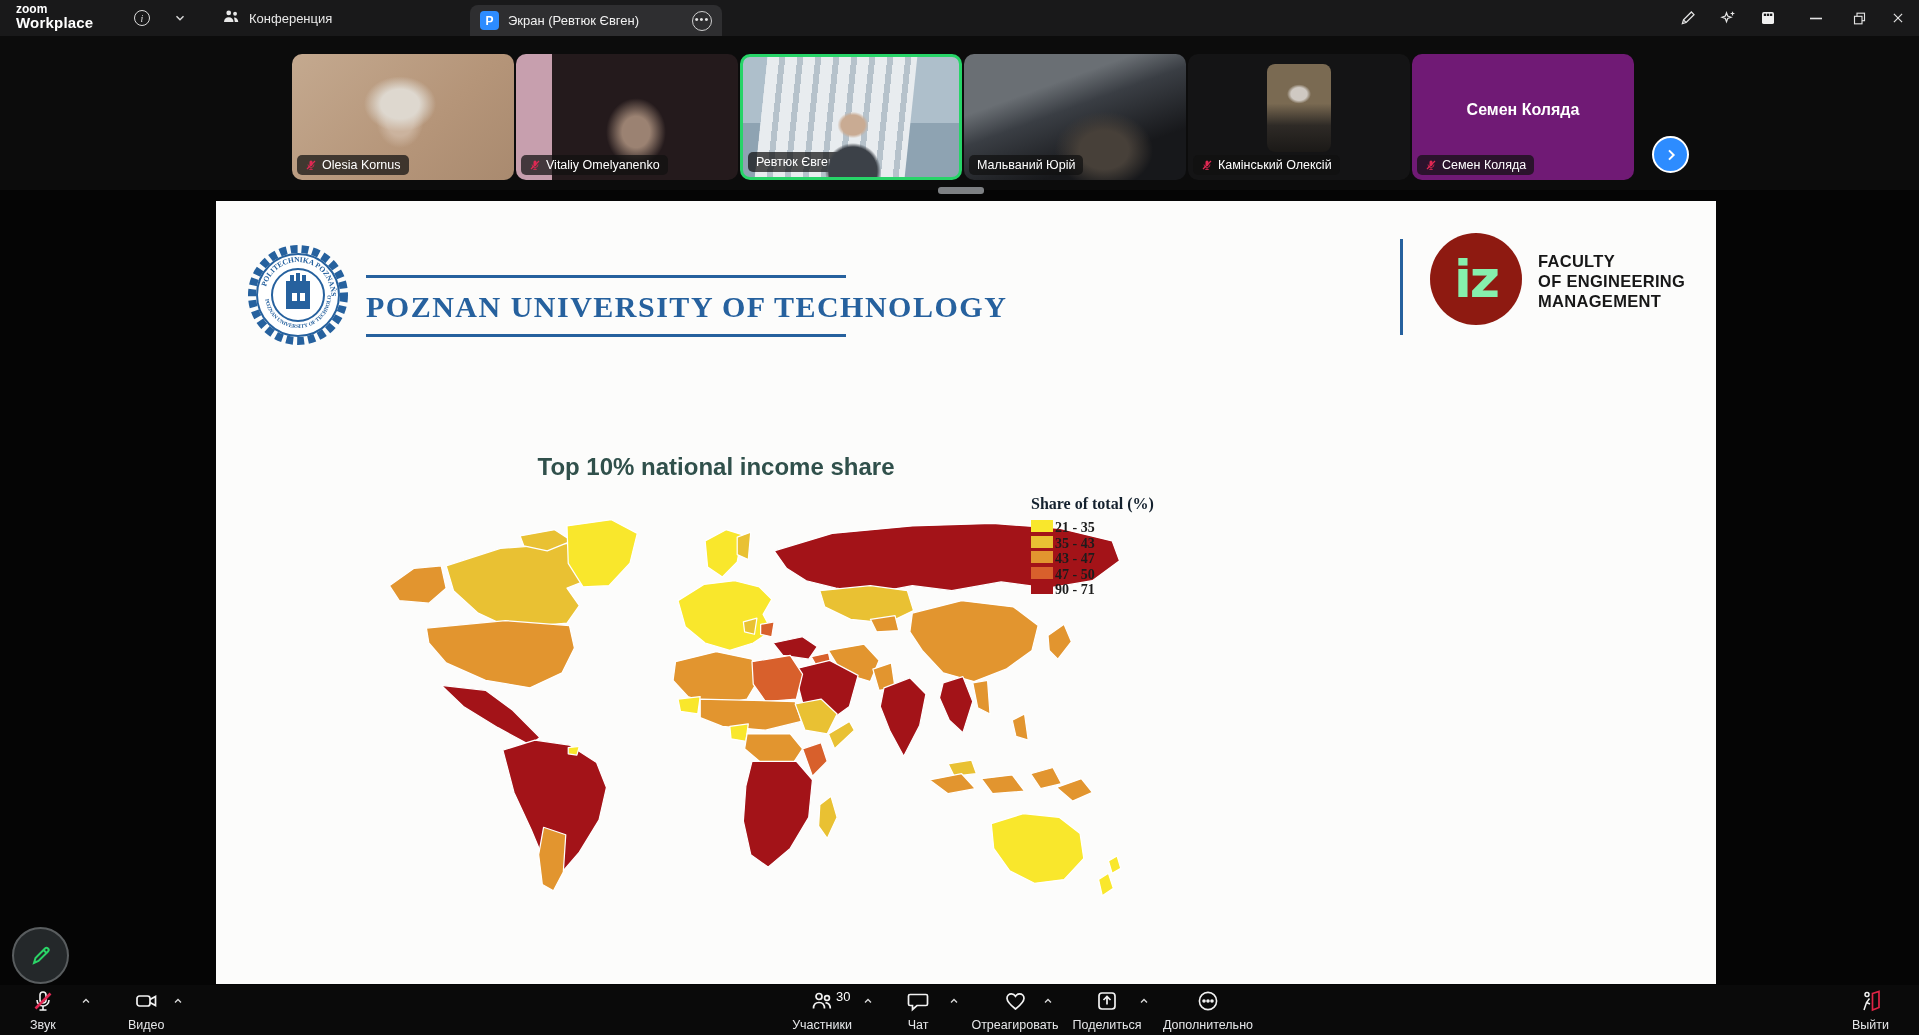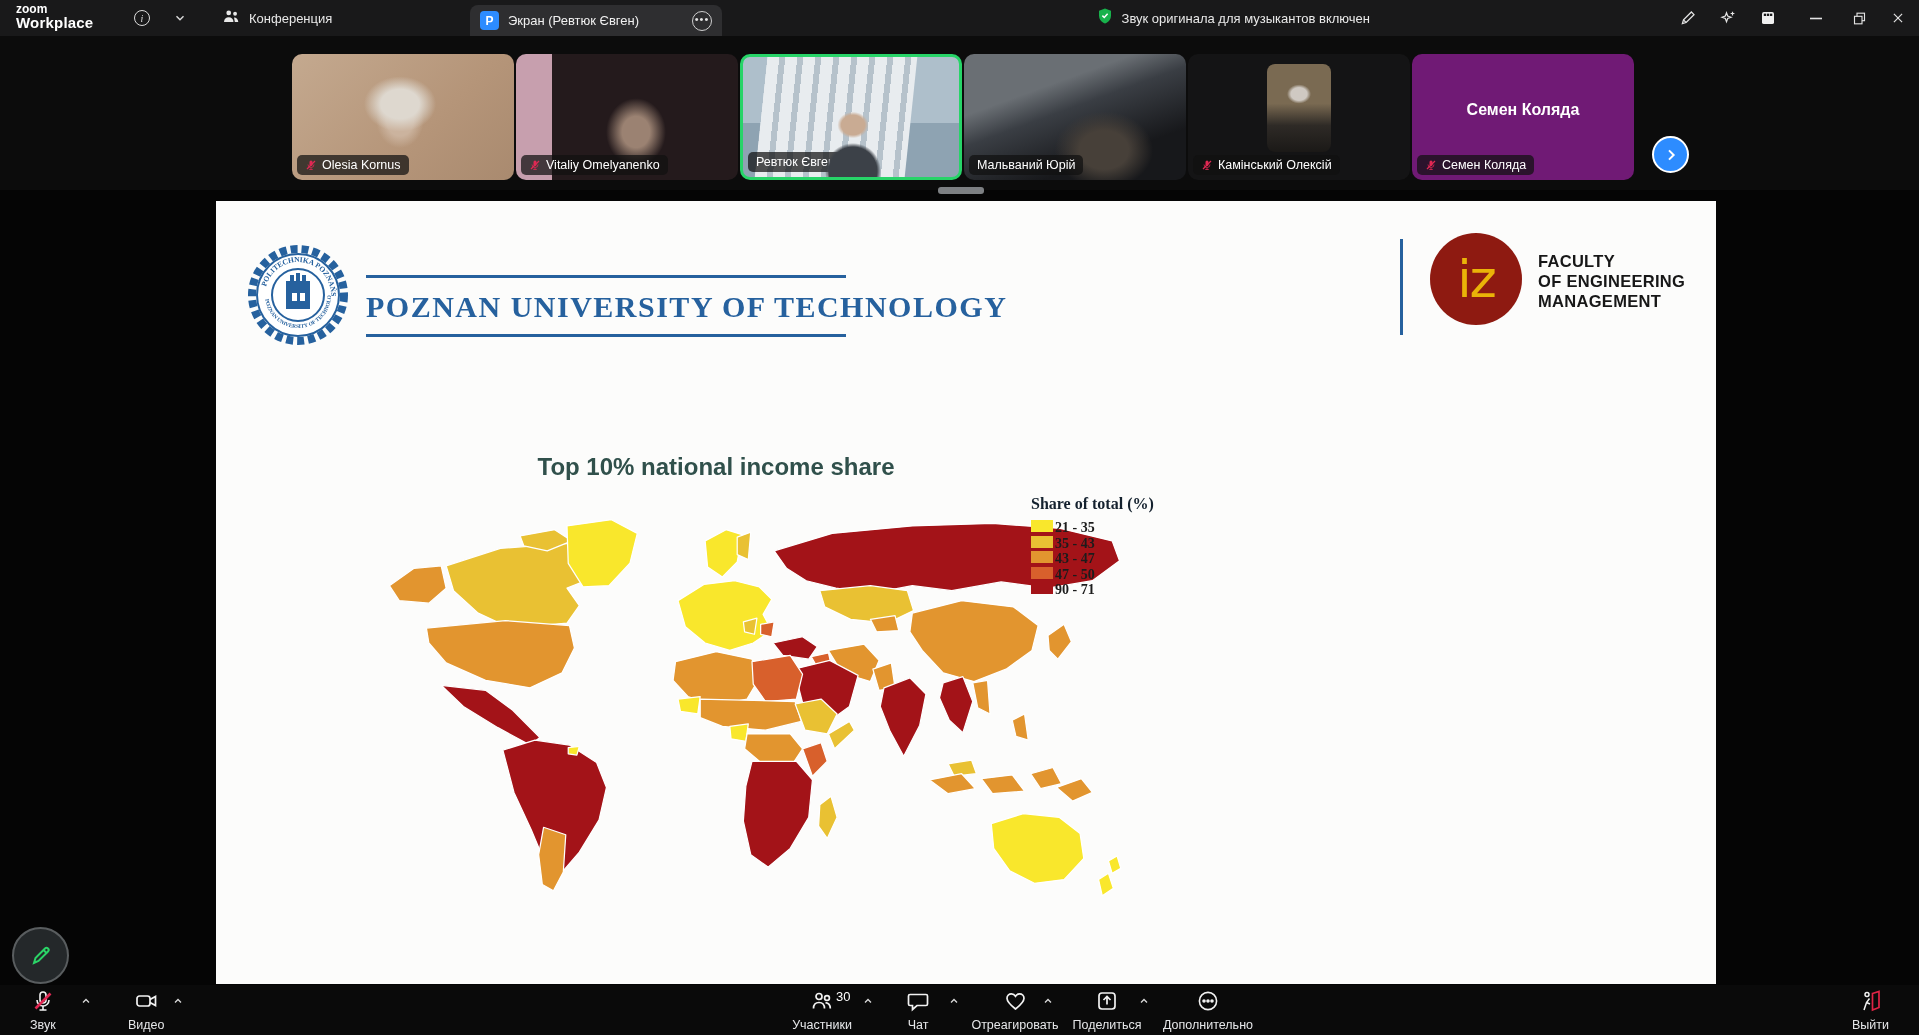--- a/index.html
+++ b/index.html
@@ -43,21 +43,21 @@
   
   .drag-handle { position:absolute; left:938px; top:187px; width:46px; height:7px; border-radius:3px; background:#7d8083; }
   .slide { position:absolute; left:216px; top:201px; width:1500px; height:783px; background:#fcfcfb; }
 
   .seal { position:absolute; left:30px; top:42px; }
   .put-block { position:absolute; left:150px; top:74px; width:480px; color:#26619e; }
   .put-line { height:3px; background:#26619e; }
   .put-text { font-family:"Liberation Serif",serif; font-weight:bold; font-size:30px; letter-spacing:1.5px; text-align:center; padding:12px 0 10px; white-space:nowrap; }
   .hdr-title { position:absolute; left:677px; top:72px; width:470px; text-align:center; color:#2e7fa6; font-size:25px; }
   .hdr-divider { position:absolute; left:1184px; top:38px; width:3px; height:96px; background:#26619e; }
-  .iz-circle { position:absolute; left:1214px; top:32px; width:92px; height:92px; border-radius:50%; background:#8e1a11; color:#eab308; display:flex; align-items:center; justify-content:center; font-weight:normal; font-size:52px; letter-spacing:-2px; font-family:"DejaVu Sans",sans-serif; }
+  .iz-circle { position:absolute; left:1214px; top:32px; width:92px; height:92px; border-radius:50%; background:#8e1a11; color:#86efac; display:flex; align-items:center; justify-content:center; font-weight:bold; font-size:52px; letter-spacing:-2px; font-family:"DejaVu Sans",sans-serif; }
   .iz-text { position:absolute; left:1322px; top:50px; color:#171717; font-weight:bold; font-size:16.5px; line-height:20px; letter-spacing:.3px; font-family:"Liberation Sans",sans-serif; }
   .slide-title { position:absolute; left:100px; top:178px; color:#1c6b95; font-size:44px; }
   .slide-subtitle { position:absolute; left:0; top:252px; width:1000px; text-align:center; color:#30504b; font-size:24px; font-weight:bold; }
   .map-wrap { position:absolute; left:166px; top:310px; width:740px; height:386px; }
   .legend { position:absolute; left:815px; top:294px; width:160px; font-family:"Liberation Serif",serif; }
   .legend .lg-title { font-weight:bold; font-size:16px; color:#14212e; margin-bottom:7px; }
   .lg-row { display:flex; align-items:flex-start; gap:2px; margin-bottom:0; height:15.5px; }
   .lg-swatch { width:22px; height:12px; }
   .lg-label { font-size:14px; color:#1c1c1c; font-weight:bold; }
   .mapsvg path { stroke:#fff; stroke-width:1; stroke-linejoin:round; }
@@ -100,29 +100,20 @@
             <circle cx="16.5" cy="8.5" r="2.4"></circle>
             <path d="M15.2,13.2c2.9.2 5.3,2.1 5.3,5.8h-4.3"></path>
           </svg>
       </span>
       <span>Конференция</span>
     </div>
     <div class="tab-screen">
       <span class="p-badge">P</span>
       <span class="txt">Экран (Ревтюк Євген)</span>
       <span class="tab-more">•••</span>
-    </div>
-    <div class="statusbar">
-      <span>
-        <svg width="18" height="18" viewBox="0 0 24 24">
-            <path d="M12,2 L20,5 V11 C20,16.5 16.5,20.6 12,22 C7.5,20.6 4,16.5 4,11 V5 Z" fill="#18b24c"></path>
-            <polyline points="8.5,11.5 11,14 15.5,9" fill="none" stroke="#fff" stroke-width="2"></polyline>
-          </svg>
-      </span>
-      <span class="status-txt">Звук оригинала для музыкантов включен</span>
     </div>
     <div class="tb-icon" style="left:1676px">
       <svg width="18" height="18" viewBox="0 0 24 24" fill="none" stroke="#e3e3e3" stroke-width="1.7">
           <path d="M4.5,19.5 L6,14.5 L16.5,4 L20,7.5 L9.5,18 Z"></path>
           <path d="M6,14.5 L9.5,18"></path>
         </svg>
     </div>
     <div class="tb-icon" style="left:1716px">
       <svg width="18" height="18" viewBox="0 0 24 24" fill="none" stroke="#e3e3e3" stroke-width="1.6">
           <path d="M10,5 L11.6,9.4 L16,11 L11.6,12.6 L10,17 L8.4,12.6 L4,11 L8.4,9.4 Z"></path>

